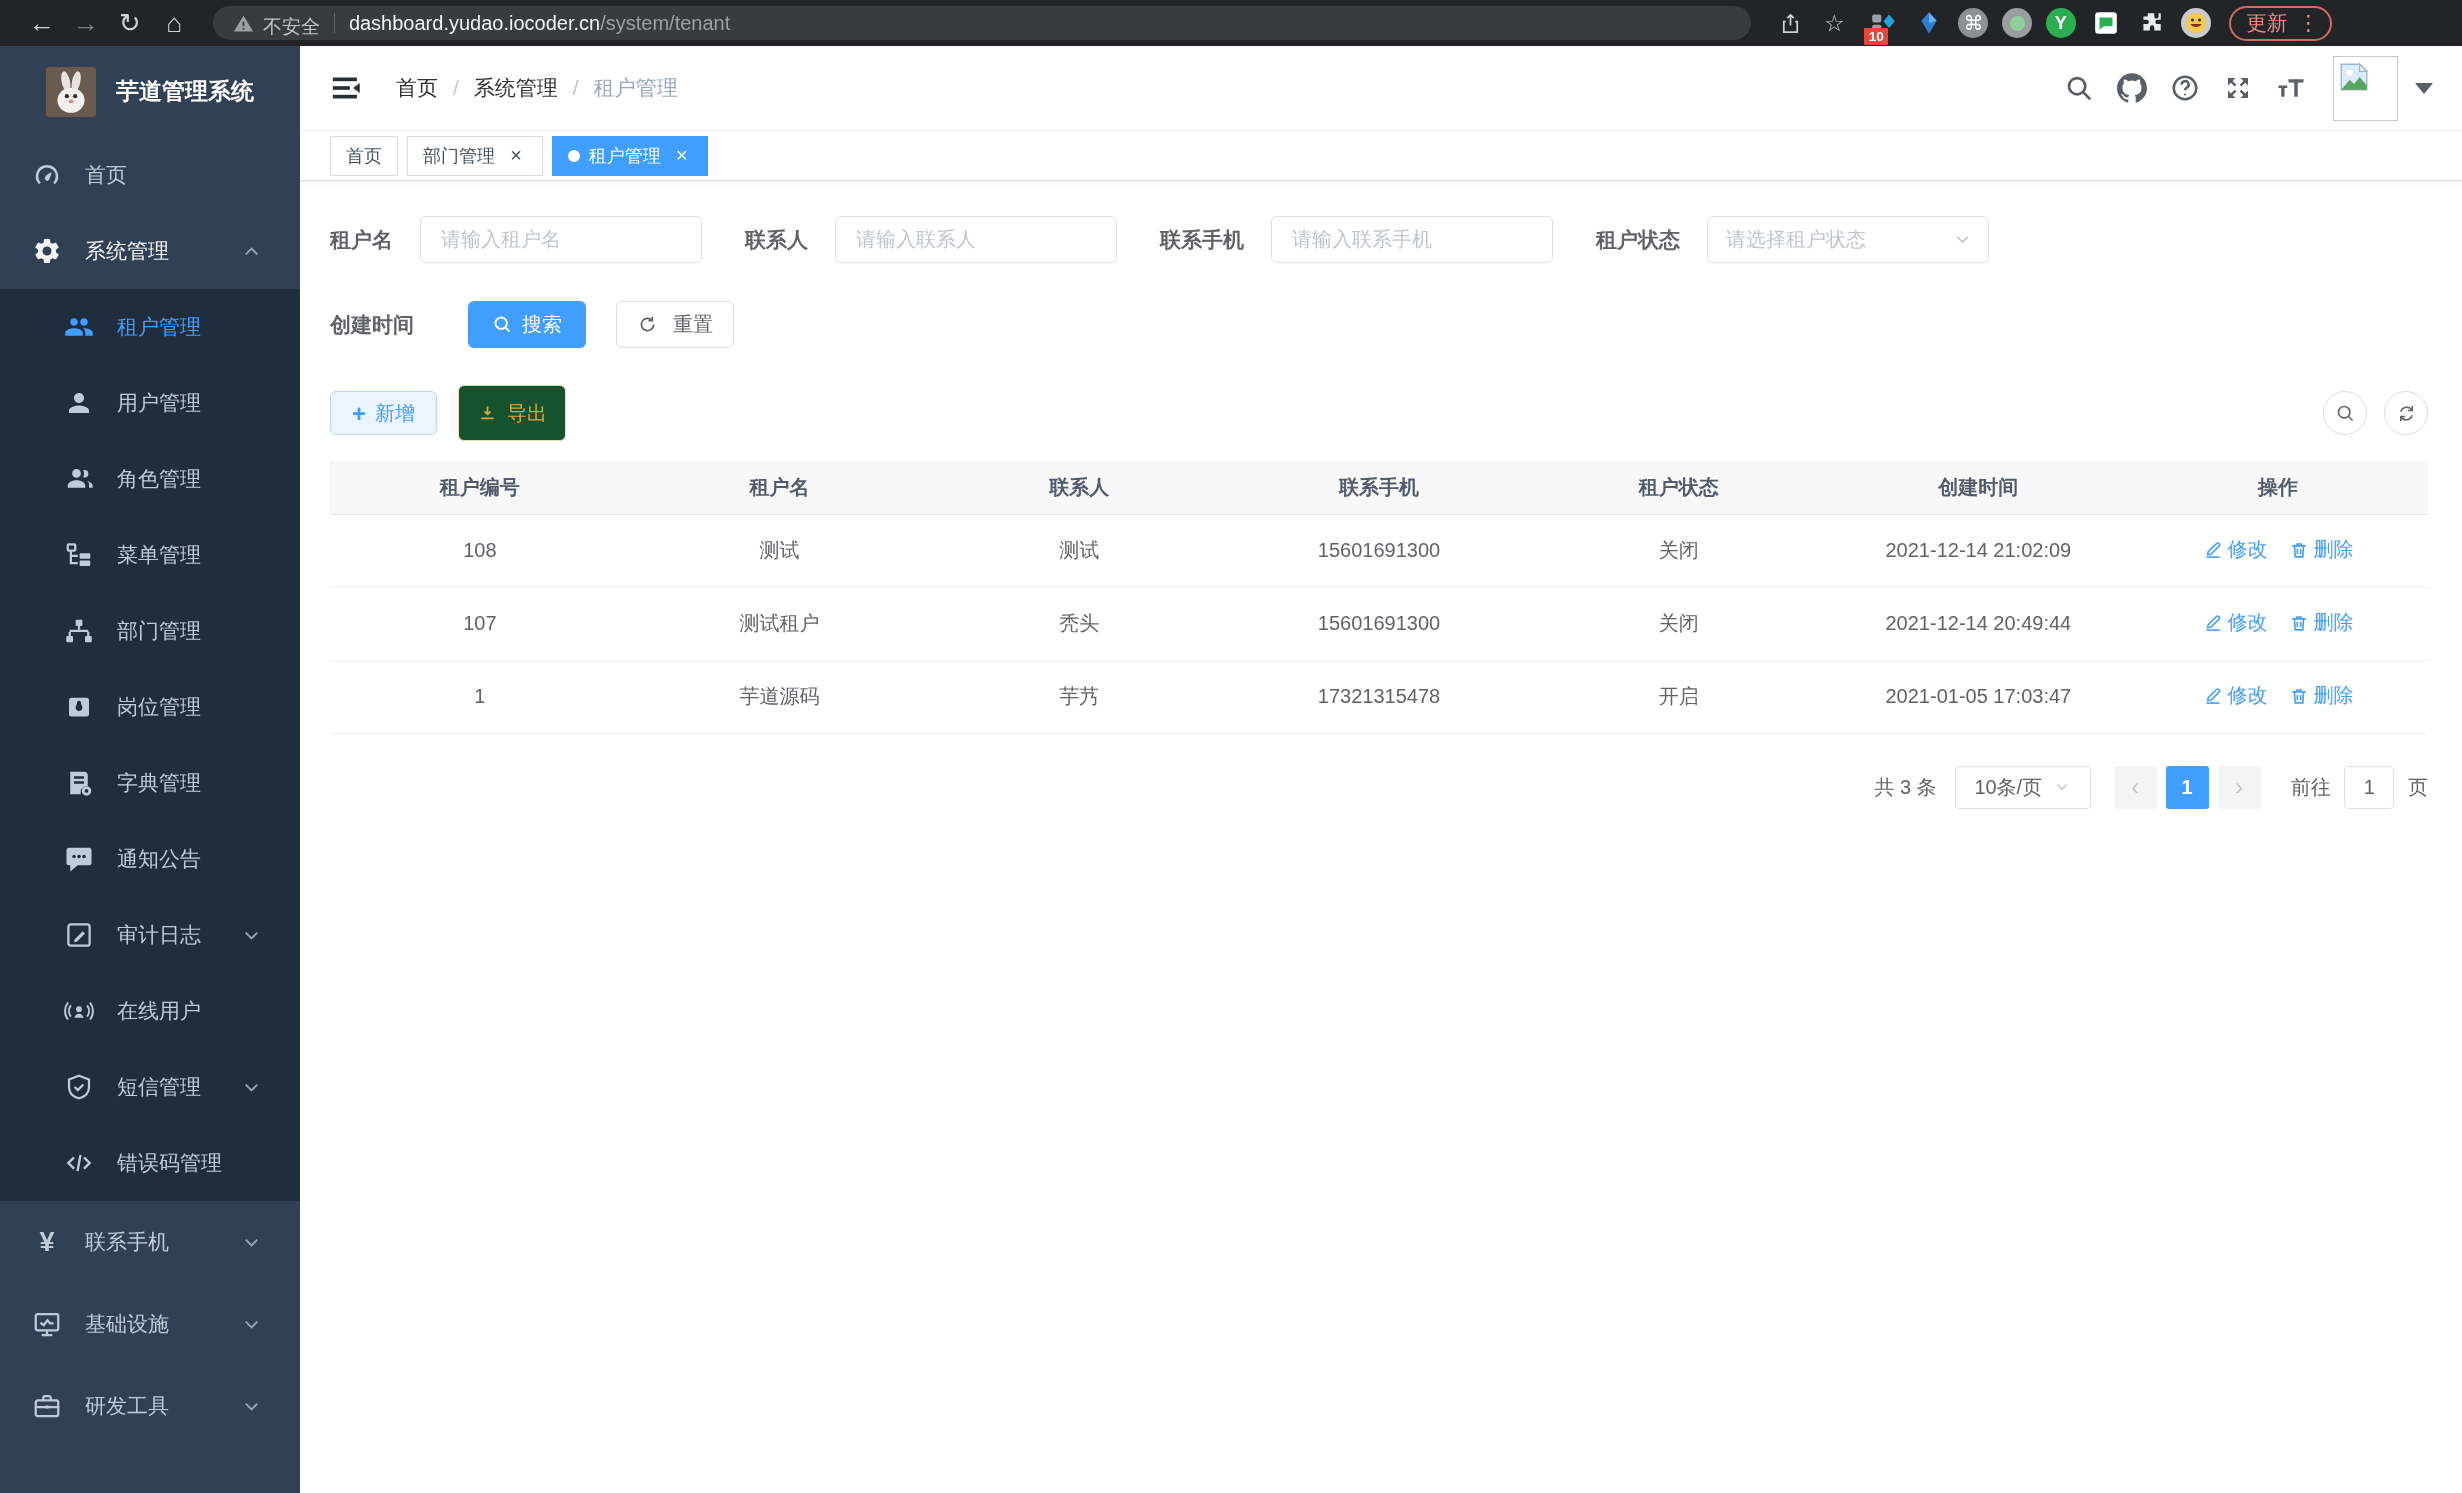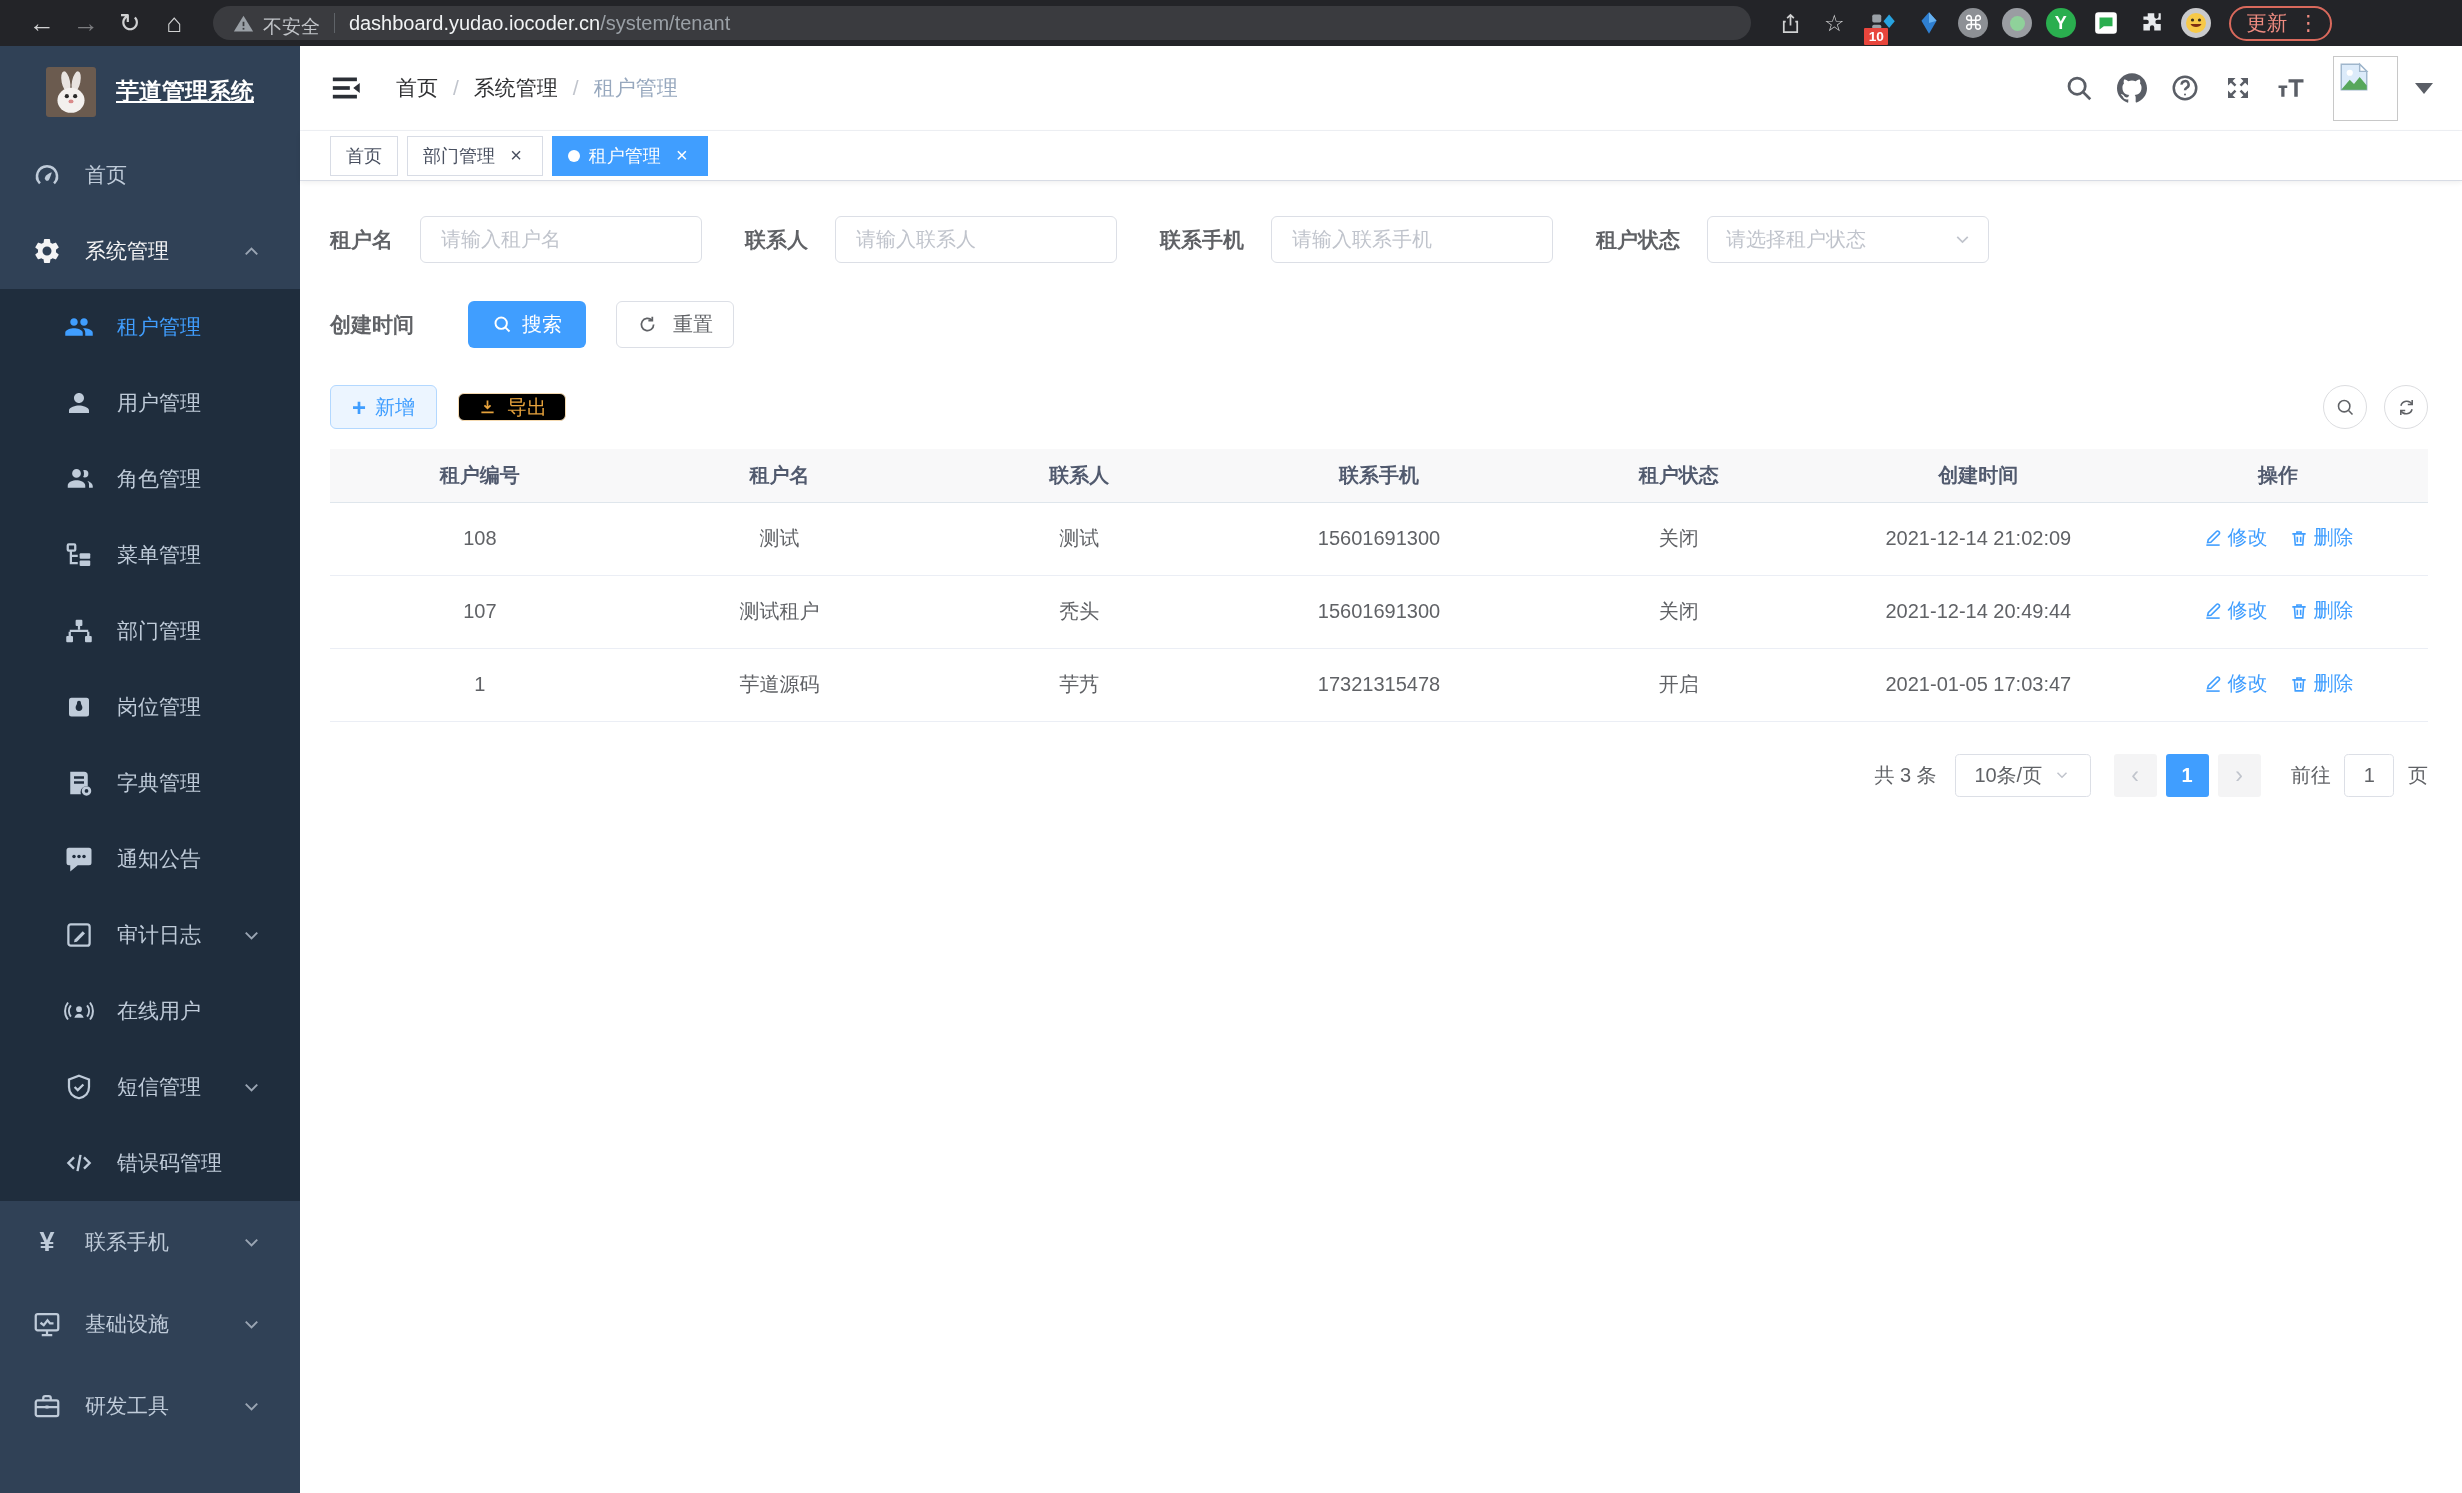--- a/index.html
+++ b/index.html
@@ -28,21 +28,21 @@
   .update-pill { border: 2.3px solid #d9695c; color: #ef8b80; border-radius: 20px; height: 35px; display: flex; align-items: center; padding: 0 10.7px 0 15px; font-size: 20.6px; margin-left: 7.6px; cursor: pointer; }
   .update-pill .dots { font-size: 21px; margin-left: 10.7px; letter-spacing: 0; }
 
   
   .app { display: flex; height: 1448px; }
 
   
   .sidebar { width: 300px; background: #304156; flex-shrink: 0; overflow: hidden; }
   .logo-row { height: 91px; display: flex; align-items: center; padding-left: 46px; cursor: pointer; }
   .logo-img { width: 50px; height: 50px; border-radius: 3px; overflow: hidden; flex-shrink: 0; }
-  .logo-title { color: #fff; font-size: 23px; font-weight: bold; margin-left: 20px; white-space: nowrap; text-decoration: underline; }
+  .logo-title { color: #fff; font-size: 23px; font-weight: bold; margin-left: 20px; white-space: nowrap; }
   .menu-item { height: 76px; display: flex; align-items: center; padding-left: 32px; color: #bfcbd9; font-size: 21px; cursor: pointer; position: relative; white-space: nowrap; }
   .menu-item.tall { height: 82px; }
   .menu-item .mi { width: 30px; height: 30px; margin-right: 23px; flex-shrink: 0; display: flex; align-items: center; justify-content: center; }
   .menu-item .mi svg { width: 30px; height: 30px; }
   .menu-item.sub { padding-left: 64px; background: #1f2d3d; }
   .menu-item.active { color: #409eff; }
   .menu-item.open-title { color: #f4f4f5; }
   .chevron { position: absolute; right: 37px; width: 23px; height: 23px; color: #9aa5b3; }
   .chevron svg { width: 23px; height: 23px; }
   .chevron.up svg { transform: rotate(180deg); }
@@ -86,21 +86,21 @@
   .dr-sep { color: #606266; font-size: 20px; padding: 0 3px; }
   .btn { display: inline-flex; align-items: center; justify-content: center; border-radius: 6px; font-size: 20px; cursor: pointer; border: 1.5px solid transparent; white-space: nowrap; }
   .btn .bi { width: 21px; height: 21px; margin-right: 9px; display: flex; align-items: center; justify-content: center; }
   .btn .bi svg { width: 21px; height: 21px; }
   .btn-search { height: 47px; padding: 0 23px; background: #409eff; color: #fff; margin-left: 27px; }
   .btn-reset { height: 47px; padding: 0 20px; background: #fff; border-color: #dcdfe6; color: #606266; margin-left: 30px; gap: 6px; }
 
   .toolbar { margin-top: 37px; display: flex; align-items: center; }
   .btn-add { height: 44px; padding: 0 21px; background: #ecf5ff; border-color: #b3d8ff; color: #409eff; }
   .btn-add .plus { font-size: 24px; font-weight: bold; margin-right: 9px; line-height: 21px; }
-  .btn-export { height: 28px; padding: 0 18px; background: #000000; border-color: #f5dab1; color: #e6a23c; margin-left: 21px; }
+  .btn-export { height: 56px; padding: 0 18px; background: #14532d; border-color: #f5dab1; color: #e6a23c; margin-left: 21px; }
   .tool-right { margin-left: auto; display: flex; gap: 17px; }
   .circle-btn { width: 44px; height: 44px; border-radius: 50%; border: 1.5px solid #dcdde0; background: #fff; display: flex; align-items: center; justify-content: center; color: #606266; cursor: pointer; }
   .circle-btn svg { width: 21px; height: 21px; }
 
   table.grid { margin-top: 20px; width: 100%; border-collapse: collapse; table-layout: fixed; }
   .grid th { height: 53px; background: #f8f8f9; color: #515a6e; font-size: 20px; font-weight: bold; border-bottom: 1.5px solid #dfe6ec; text-align: center; }
   .grid td { height: 73px; text-align: center; font-size: 20px; color: #606266; border-bottom: 1.5px solid #ebeef5; }
   .op-link { color: #409eff; display: inline-flex; align-items: center; margin: 0 10.7px; font-size: 20px; cursor: pointer; }
   .op-link .oi { width: 20px; height: 20px; margin-right: 4.6px; }
   .op-link .oi svg { width: 20px; height: 20px; }

